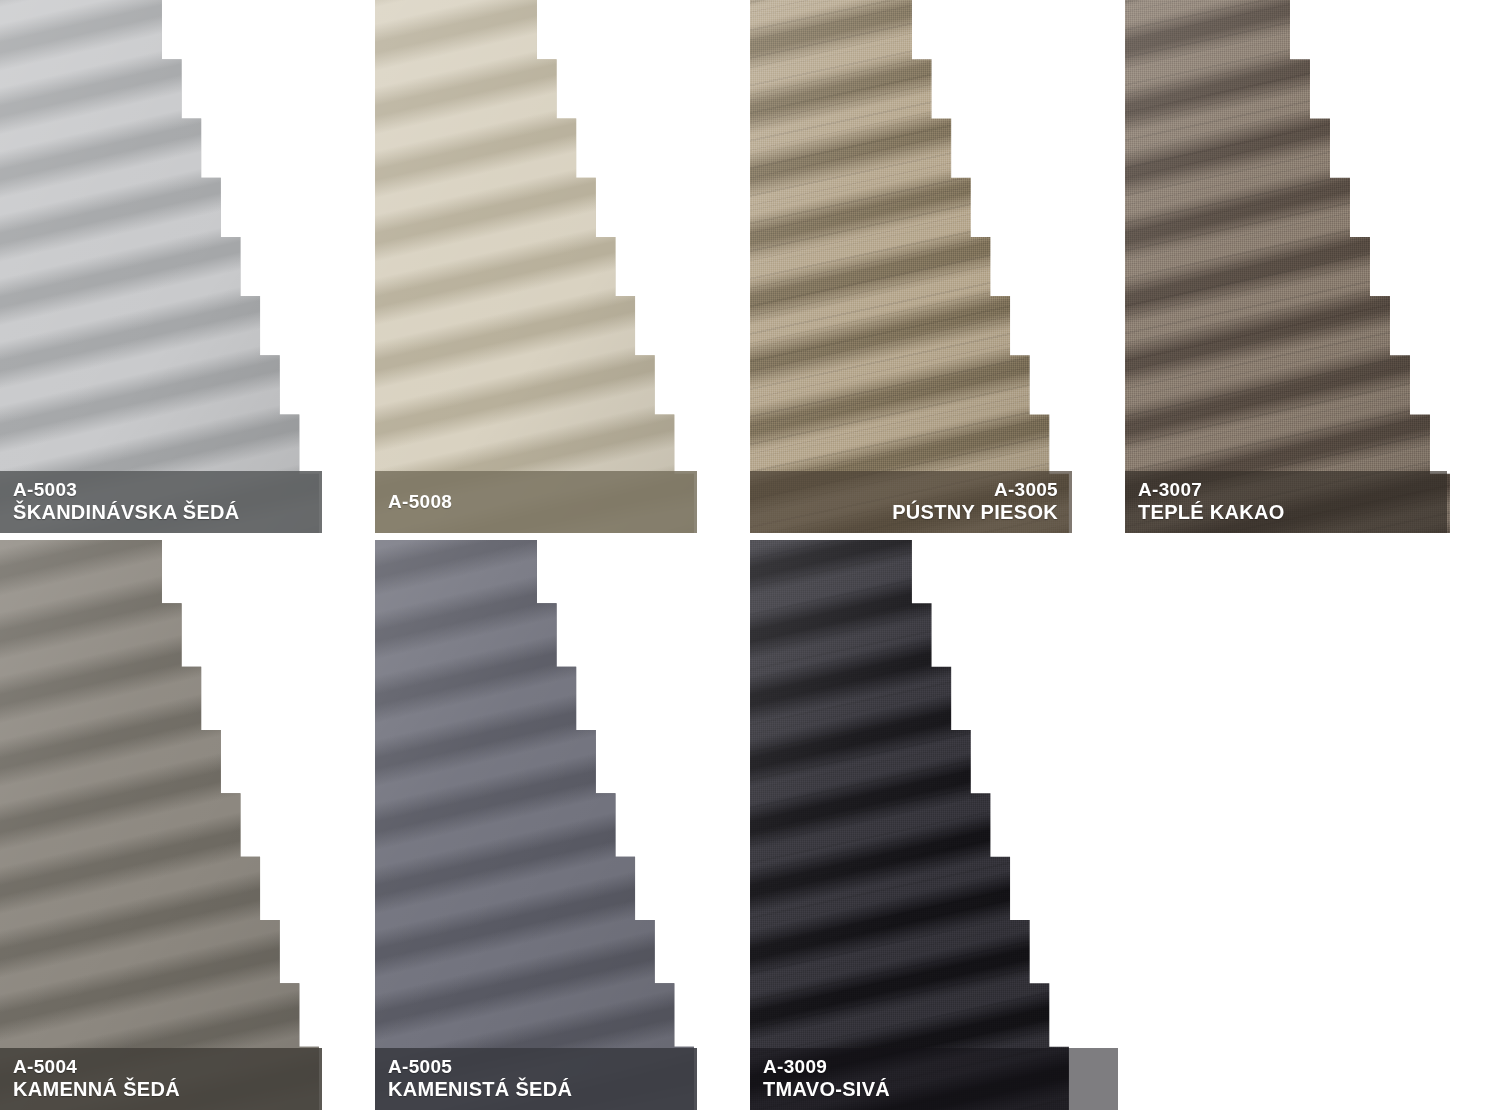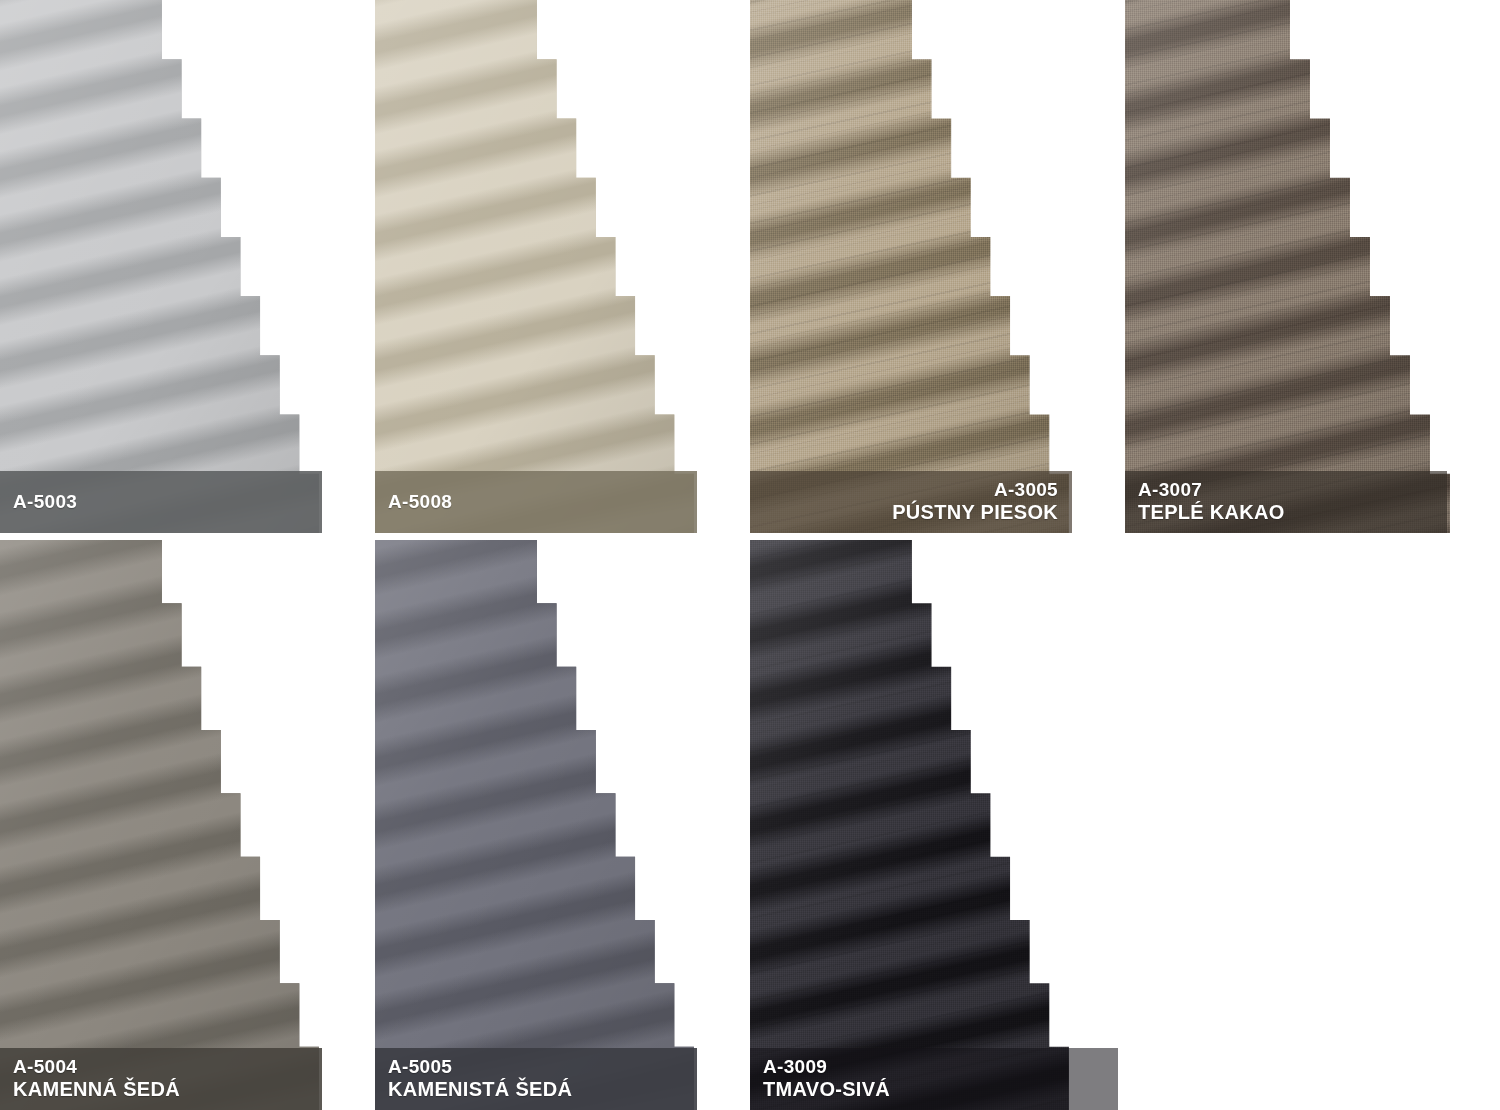--- a/index.html
+++ b/index.html
@@ -90,20 +90,21 @@
     <div class="swatch" style="left: 0px; top: 0px; width: 368px; height: 533px;">
       <div class="fabric">
         <div class="fabric-fill" style="clip-path: polygon(0% 0%, 44% 0%, 44% 11.1111%, 49.3333% 11.1111%, 49.3333% 22.2222%, 54.6667% 22.2222%, 54.6667% 33.3333%, 60% 33.3333%, 60% 44.4444%, 65.3333% 44.4444%, 65.3333% 55.5556%, 70.6667% 55.5556%, 70.6667% 66.6667%, 76% 66.6667%, 76% 77.7778%, 81.3333% 77.7778%, 81.3333% 88.8889%, 86.6667% 88.8889%, 86.6667% 100%, 92% 100%, 92% 100%, 0% 100%);">
           <div class="layer-base" style="background: rgb(182, 183, 185);"></div>
           <div class="layer-pleats" style="background: repeating-linear-gradient(167deg, rgb(201, 202, 204) 0px, rgb(201, 202, 204) 16px, rgb(165, 167, 169) 34px, rgb(165, 167, 169) 44px, rgb(201, 202, 204) 62px);"></div>
           <div class="layer-shade" style="background: linear-gradient(127deg, rgba(255, 255, 255, 0.16) 0%, rgba(255, 255, 255, 0.04) 32%, rgba(0, 0, 0, 0) 55%, rgba(0, 0, 0, 0.08) 84%, rgba(0, 0, 0, 0.14) 100%);"></div>
         </div>
       </div>
       <div class="label" style="width: 322px; background: rgba(92, 94, 96, 0.88); color: rgb(255, 255, 255);">
         <div class="code">A-5003</div>
+        <div class="name">ŠKANDINÁVSKA ŠEDÁ</div>
       </div>
     </div>
     <div class="swatch" style="left: 375px; top: 0px; width: 368px; height: 533px;">
       <div class="fabric">
         <div class="fabric-fill" style="clip-path: polygon(0% 0%, 44% 0%, 44% 11.1111%, 49.3333% 11.1111%, 49.3333% 22.2222%, 54.6667% 22.2222%, 54.6667% 33.3333%, 60% 33.3333%, 60% 44.4444%, 65.3333% 44.4444%, 65.3333% 55.5556%, 70.6667% 55.5556%, 70.6667% 66.6667%, 76% 66.6667%, 76% 77.7778%, 81.3333% 77.7778%, 81.3333% 88.8889%, 86.6667% 88.8889%, 86.6667% 100%, 92% 100%, 92% 100%, 0% 100%);">
           <div class="layer-base" style="background: rgb(201, 193, 173);"></div>
           <div class="layer-pleats" style="background: repeating-linear-gradient(167deg, rgb(217, 210, 193) 0px, rgb(217, 210, 193) 16px, rgb(184, 176, 155) 34px, rgb(184, 176, 155) 44px, rgb(217, 210, 193) 62px);"></div>
           <div class="layer-shade" style="background: linear-gradient(127deg, rgba(255, 255, 255, 0.16) 0%, rgba(255, 255, 255, 0.04) 32%, rgba(0, 0, 0, 0) 55%, rgba(0, 0, 0, 0.08) 84%, rgba(0, 0, 0, 0.14) 100%);"></div>
         </div>
       </div>

